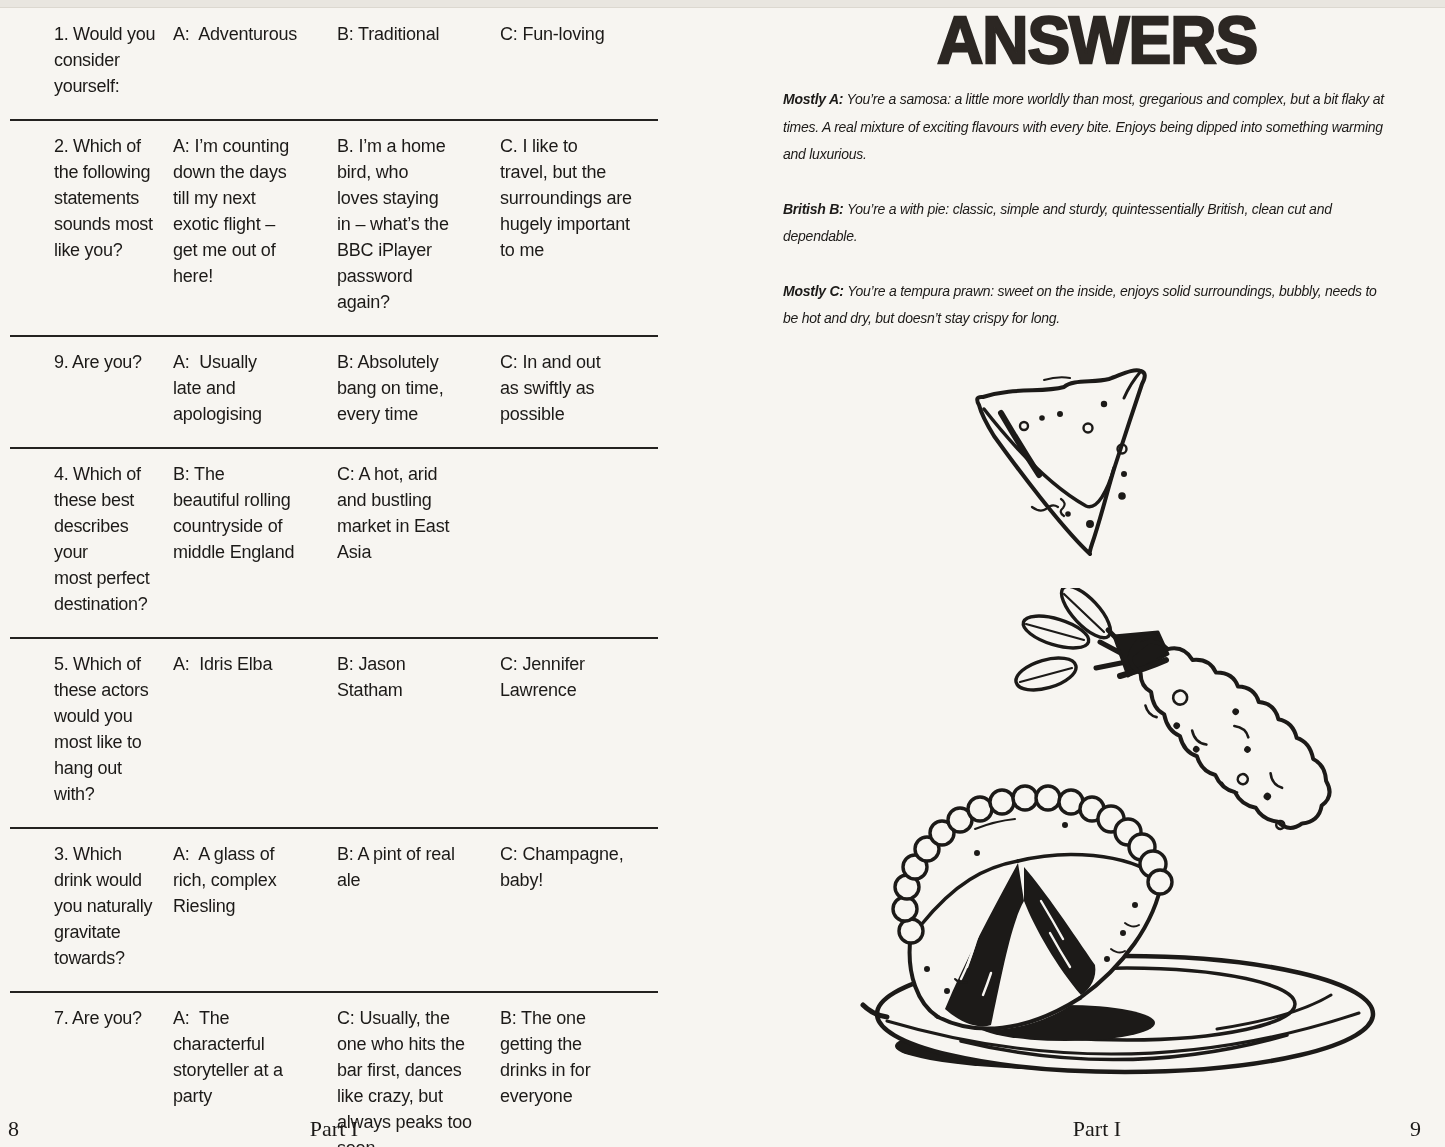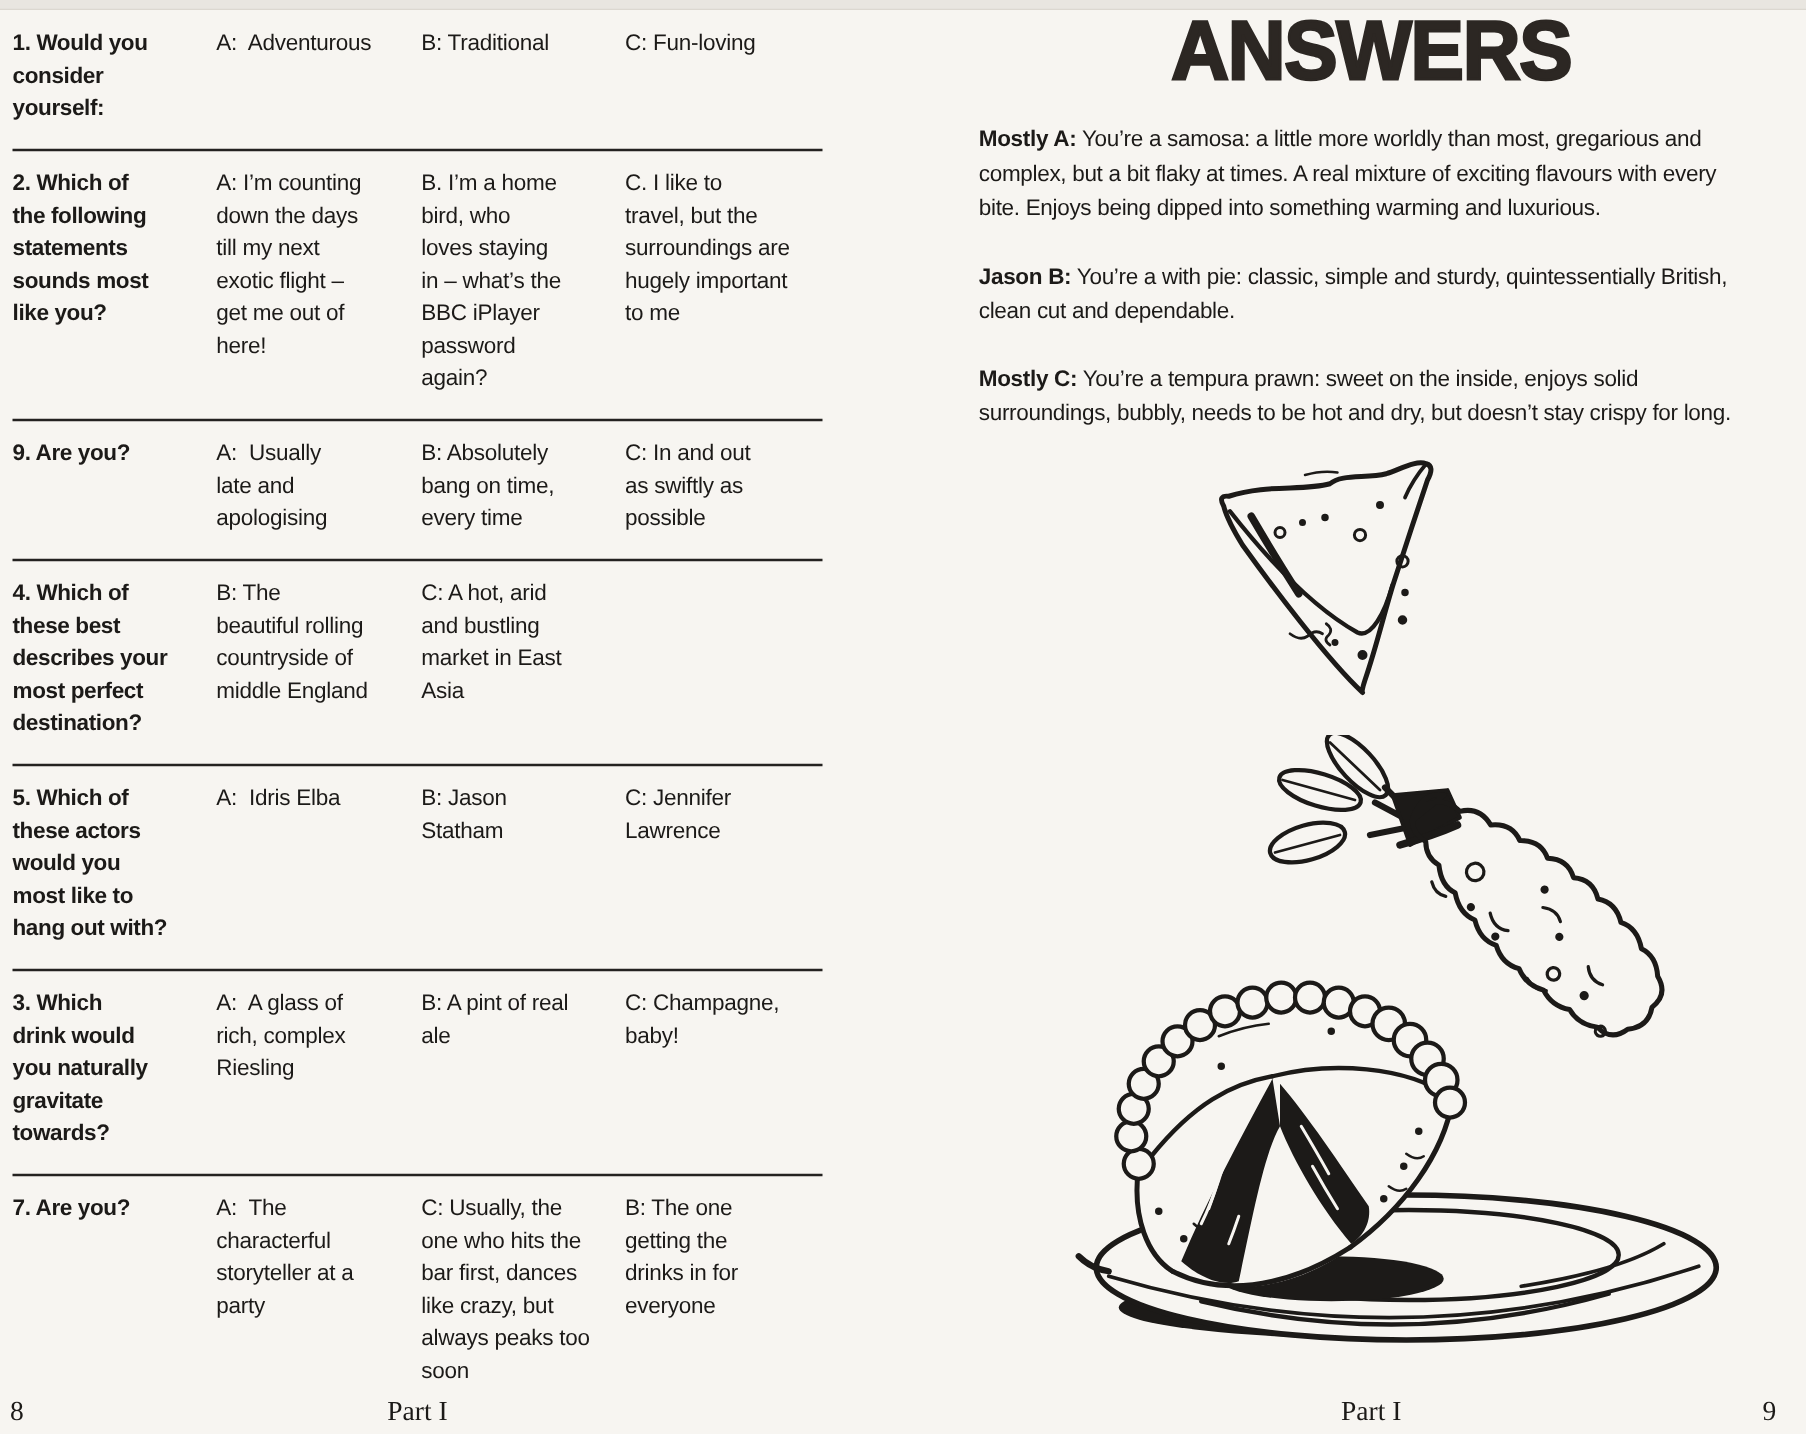--- a/index.html
+++ b/index.html
@@ -21,40 +21,40 @@
     display:grid;grid-template-columns:163px 164px 163px 158px;
     border-bottom:2px solid #242220;
     padding:12px 0 20px 0;
   }
   .qrow:first-child{padding-top:14px;}
   .qrow:last-child{border-bottom:none;}
   .cell{
     font-size:18px;line-height:26px;letter-spacing:-0.2px;
     white-space:pre-wrap;padding-right:12px;
   }
-  .cell.q{font-weight:700;letter-spacing:-0.3px;}
+  .cell.q{font-weight:400;letter-spacing:-0.3px;margin-left:44px;}
 
   
   .footer{position:absolute;bottom:5px;left:0;right:0;height:30px;
     font-family:"Liberation Serif", serif;font-size:22px;color:#1c1a18;}
   .footer .pagenum-left{position:absolute;left:8px;bottom:0;}
   .footer .pagenum-right{position:absolute;right:24px;bottom:0;}
   .footer .part-left{position:absolute;left:10px;width:648px;text-align:center;bottom:0;}
   .footer .part-right{position:absolute;left:55px;width:640px;text-align:center;bottom:0;}
 
   
   .answers-title{
     position:absolute;top:2px;left:55px;width:640px;margin:0;
     text-align:center;font-size:64px;font-weight:700;letter-spacing:-1px;
     color:#2c2723;-webkit-text-stroke:2.2px #2c2723;
     transform:scaleY(1.04);transform-origin:top center;
   }
   .answer-copy{position:absolute;top:86px;left:61px;width:604px;}
   .answer-copy p{
-    margin:12px 0 27px 0;font-size:18px;line-height:27.5px;letter-spacing:-0.25px;
+    margin:0 0 27px 0;font-size:14px;line-height:27.5px;letter-spacing:-0.25px;font-style:italic;
   }
   .answer-copy b{font-weight:700;}
   .illus{position:absolute;}
   .illus-samosa{left:250px;top:356px;}
   .illus-prawn{left:286px;top:588px;}
   .illus-pie{left:103px;top:783px;}
   svg{color:#1c1a18;display:block;}
 </style>
 </head>
 <body>
@@ -171,21 +171,21 @@
     <span class="pagenum-left">8</span>
     <span class="part-left">Part I</span>
   </div>
 </section>
 
 <section class="page page-right">
   <h1 class="answers-title">ANSWERS</h1>
 
   <div class="answer-copy">
     <p><b>Mostly A:</b><span> You’re a samosa: a little more worldly than most, gregarious and complex, but a bit flaky at times. A real mixture of exciting flavours with every bite. Enjoys being dipped into something warming and luxurious.</span></p>
-    <p><b>Jason B:</b><span> You’re a with pie: classic, simple and sturdy, quintessentially British, clean cut and dependable.</span></p>
+    <p><b>British B:</b><span> You’re a with pie: classic, simple and sturdy, quintessentially British, clean cut and dependable.</span></p>
     <p><b>Mostly C:</b><span> You’re a tempura prawn: sweet on the inside, enjoys solid surroundings, bubbly, needs to be hot and dry, but doesn’t stay crispy for long.</span></p>
   </div>
 
   <svg class="illus illus-samosa" width="202" height="212" viewBox="0 0 202 212" fill="none" stroke="currentColor" stroke-linecap="round" stroke-linejoin="round">
     <g>
       <path d="M7,49 Q2,40 11,41 C42,31 70,37 92,31 C101,23 121,27 137,23 C149,19 161,12 169,15 Q176,17 170,28 C162,52 150,88 143,110 C136,132 129,162 120,188 Q117,197 118,198 C90,172 45,112 22,80 C14,67 9,57 7,49 Z" stroke-width="4"></path>
       <path d="M169,15 Q158,28 152,42" stroke-width="3"></path>
       <path d="M12,53 C45,95 80,131 114,150 C125,155 136,134 142,112" stroke-width="3.5"></path>
       <path d="M29,57 Q49,91 67,119" stroke-width="6"></path>
       <path d="M60,151 q8,6 14,2 q6,-6 12,-2" stroke-width="2.2"></path>

